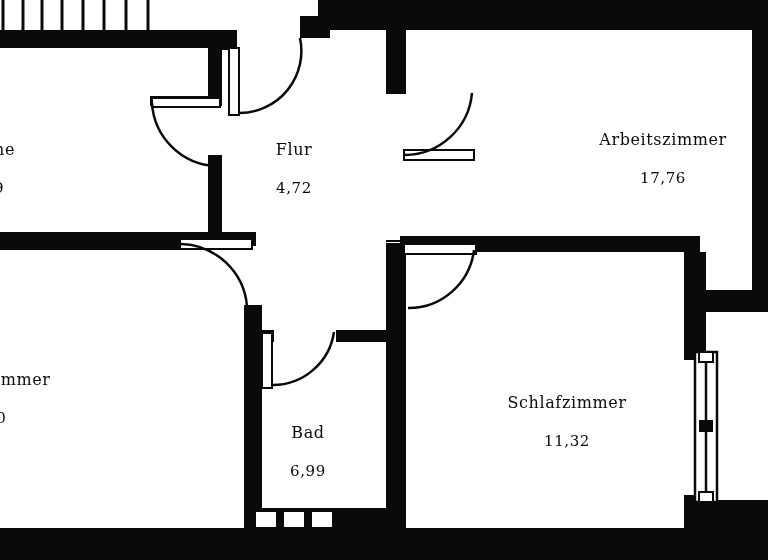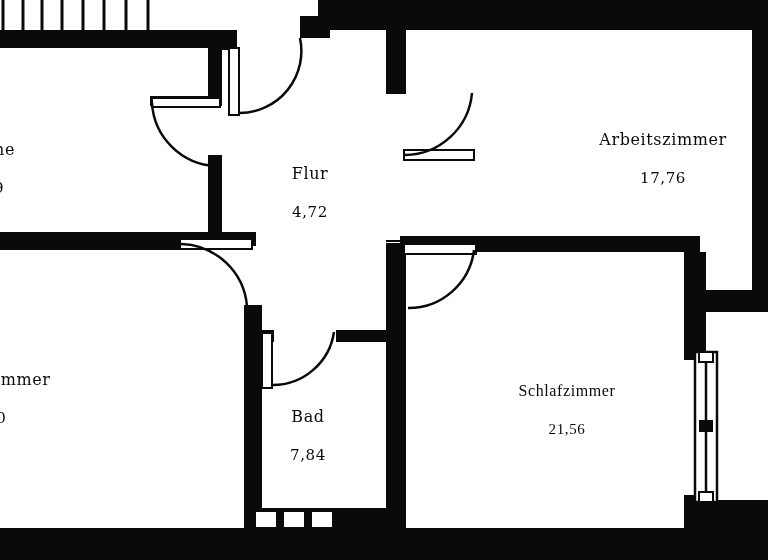--- a/index.html
+++ b/index.html
@@ -182,40 +182,40 @@
 
   </svg>
 
   <div class="room-label-layer">
 
     <div class="room-label clipped-left" style="left:-6px; top:140px;">
       <div class="room-name">he</div>
       <div class="room-area">9</div>
     </div>
 
-    <div class="room-label" style="left:310px; top:140px;margin-top:24px;">
+    <div class="room-label" style="left:294px; top:140px;">
       <div class="room-name">Flur</div>
       <div class="room-area">4,72</div>
     </div>
 
     <div class="room-label" style="left:631px; top:130px;margin-left:32px;">
       <div class="room-name">Arbeitszimmer</div>
       <div class="room-area">17,76</div>
     </div>
 
     <div class="room-label clipped-left" style="left:-14px; top:370px;">
       <div class="room-name">zimmer</div>
       <div class="room-area">00</div>
     </div>
 
-    <div class="room-label" style="left:308px; top:407px;text-align:center;">
+    <div class="room-label" style="left:308px; top:423px;text-align:center;">
       <div class="room-name">Bad</div>
-      <div class="room-area">7,84</div>
-    </div>
-
-    <div class="room-label" style="left:567px; top:381px;font-family:Liberation Serif, serif;">
+      <div class="room-area">6,99</div>
+    </div>
+
+    <div class="room-label" style="left:567px; top:393px;">
       <div class="room-name">Schlafzimmer</div>
-      <div class="room-area">21,56</div>
+      <div class="room-area">11,32</div>
     </div>
 
   </div>
 
 </div>
 
 </body></html>

